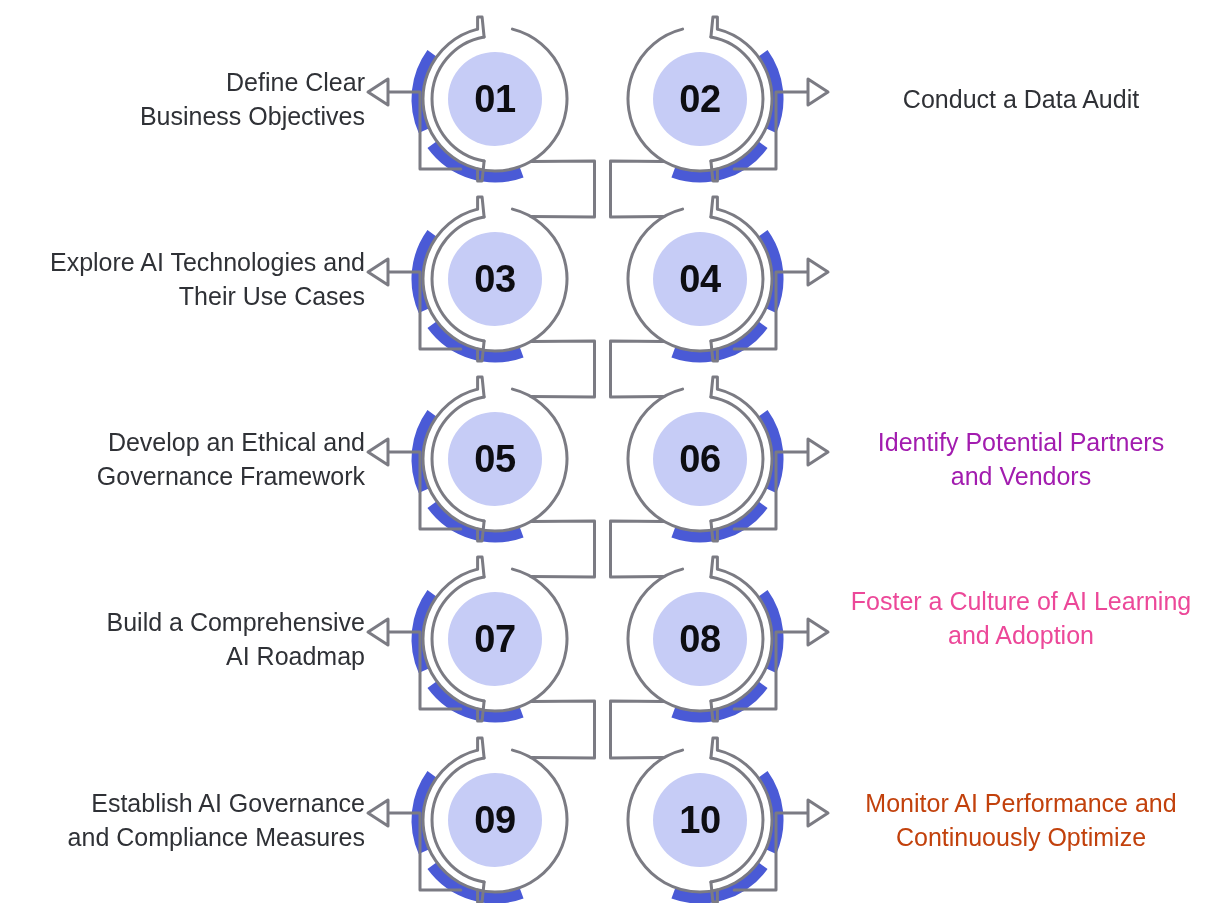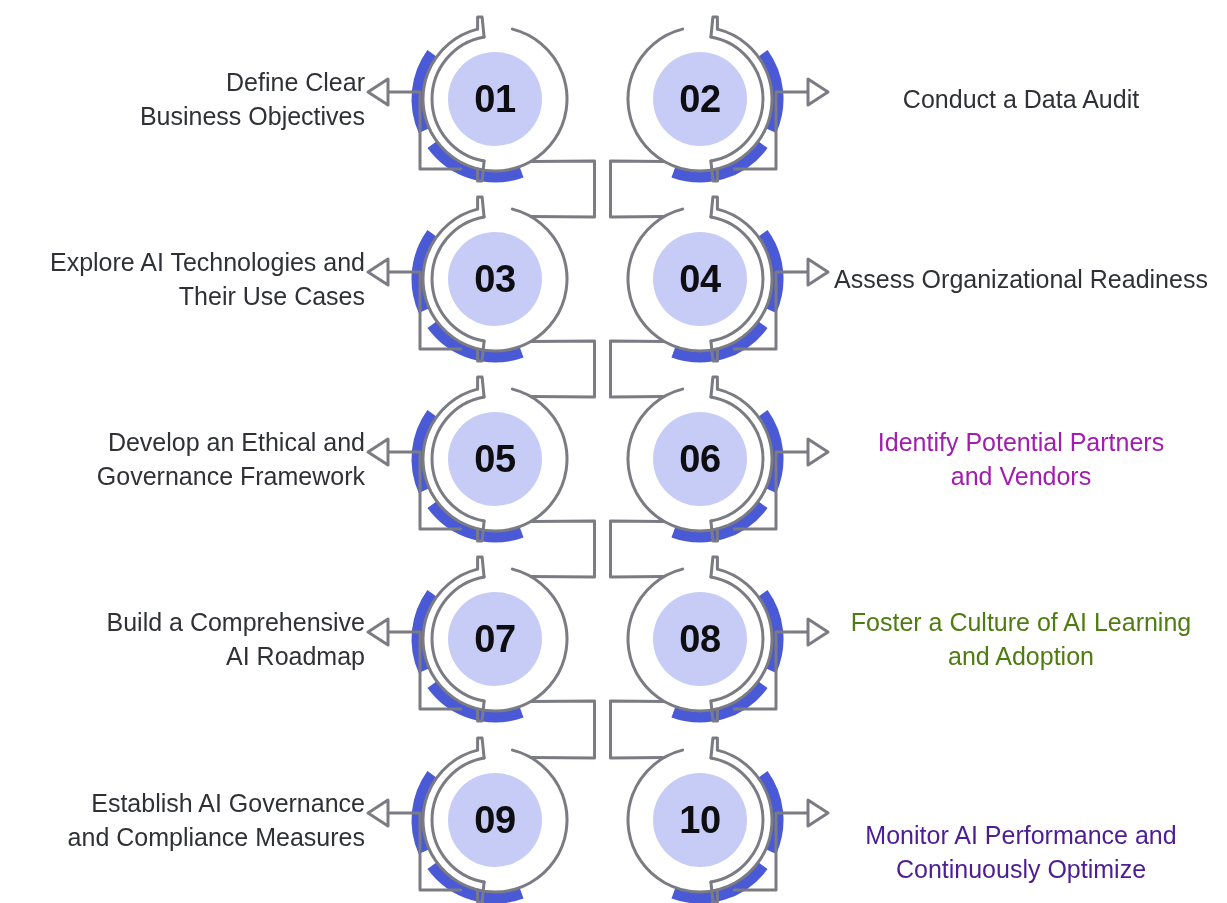--- a/index.html
+++ b/index.html
@@ -225,28 +225,27 @@
         </g>
       </g>
   </svg>
 
   <div class="labels-layer" id="labels-layer">
       <div class="label left" style="top: 65px; color: rgb(47, 49, 54);">Define Clear
 Business Objectives</div>
       <div class="label right" style="top: 82px; color: rgb(47, 49, 54);">Conduct a Data Audit</div>
       <div class="label left" style="top: 245px; color: rgb(47, 49, 54);">Explore AI Technologies and
 Their Use Cases</div>
-      <div class="label right" style="top: 262px; color: rgb(47, 49, 54);">Assess Organizational Readiness</div>
       <div class="label left" style="top: 425px; color: rgb(47, 49, 54);">Develop an Ethical and
 Governance Framework</div>
       <div class="label right" style="top: 425px; color: #a21caf;">Identify Potential Partners
 and Vendors</div>
       <div class="label left" style="top: 605px; color: rgb(47, 49, 54);">Build a Comprehensive
 AI Roadmap</div>
-      <div class="label right" style="top: 605px; color: #4d7c0f;">Foster a Culture of AI Learning
+      <div class="label right" style="top: 584px; color: #ec4899;">Foster a Culture of AI Learning
 and Adoption</div>
       <div class="label left" style="top: 786px; color: rgb(47, 49, 54);">Establish AI Governance
 and Compliance Measures</div>
-      <div class="label right" style="top: 818px; color: #4c1d95;">Monitor AI Performance and
+      <div class="label right" style="top: 786px; color: #c2410c;">Monitor AI Performance and
 Continuously Optimize</div>
     </div>
 
 </div>
 
 </body></html>

